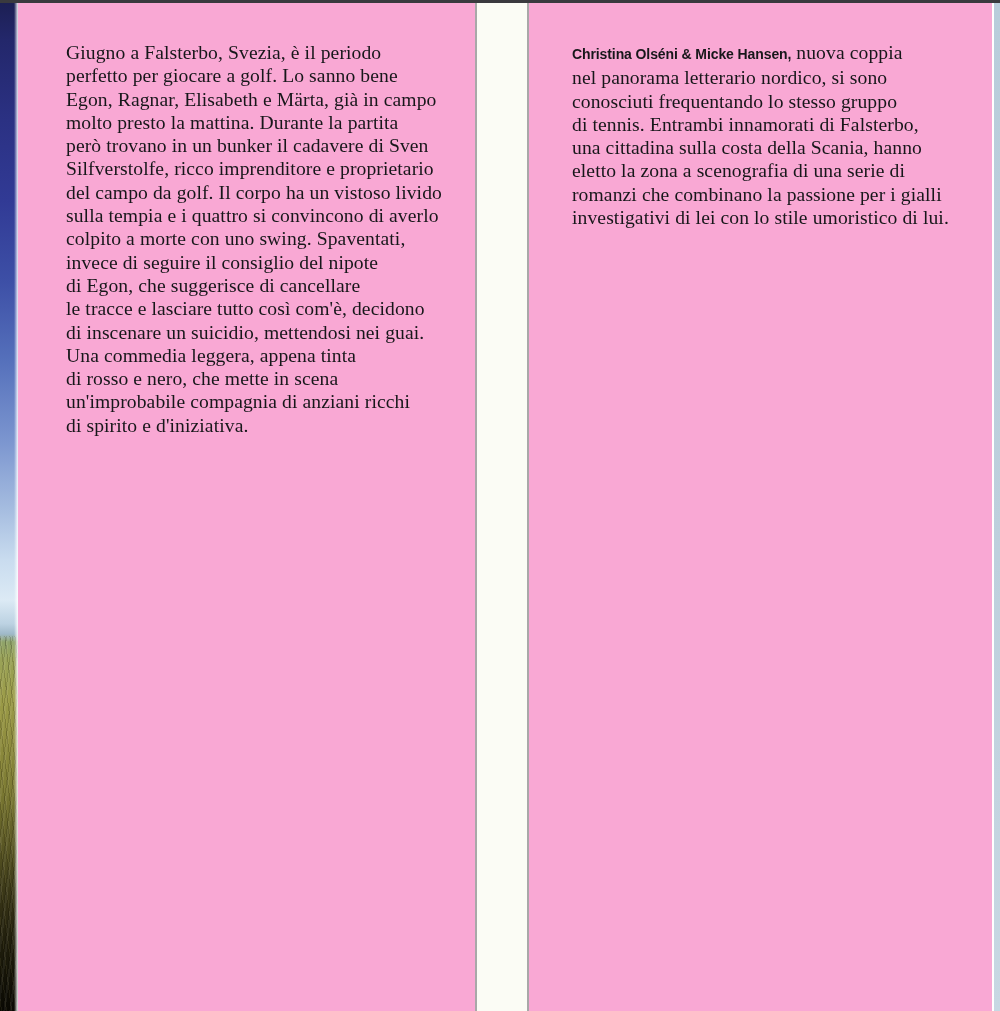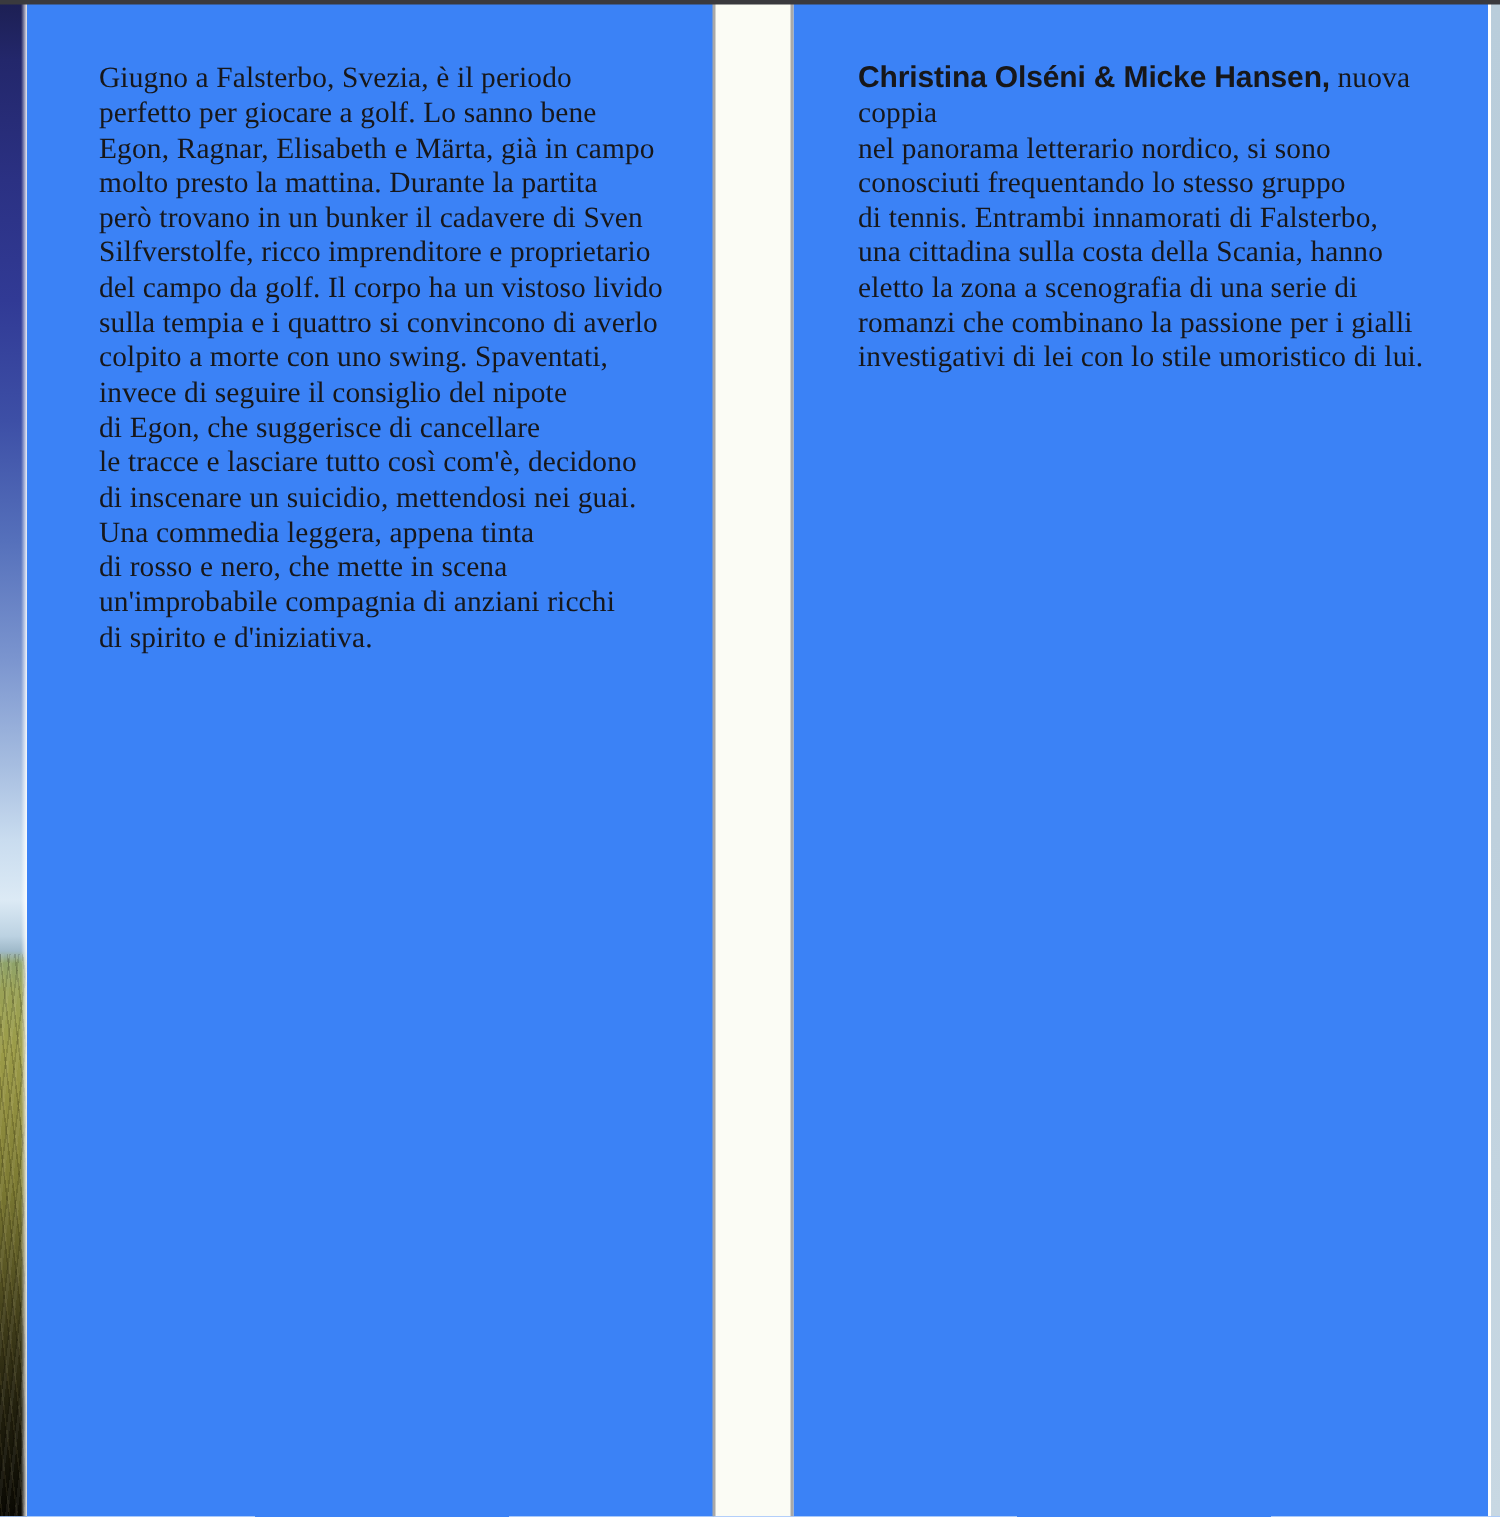--- a/index.html
+++ b/index.html
@@ -9,21 +9,21 @@
     background: #ffffff;
   }
   body {
     font-family: "Liberation Serif", "DejaVu Serif", serif;
   }
 
   .cover {
     position: relative;
     width: 1000px;
     height: 1011px;
-    background: #3b82f6;
+    background: #f9a8d4;
     overflow: hidden;
   }
 
   
   .top-rule {
     position: absolute;
     left: 0; top: 0;
     width: 1000px; height: 3px;
     background: #3a3a3e;
     z-index: 40;
@@ -146,21 +146,21 @@
     font-family: "Liberation Serif", "DejaVu Serif", serif;
     font-size: 19.6px;
     line-height: 23.3px;
     color: #17171a;
     letter-spacing: 0.1px;
     white-space: pre-line;
   }
   .authors .names {
     font-family: "Liberation Sans", "DejaVu Sans", sans-serif;
     font-weight: bold;
-    font-size: 20px;
+    font-size: 14px;
     letter-spacing: -0.1px;
   }
 
   
   .publisher {
     position: absolute;
     left: 572px; top: 909px;
     z-index: 15;
   }
   .logo-row {

